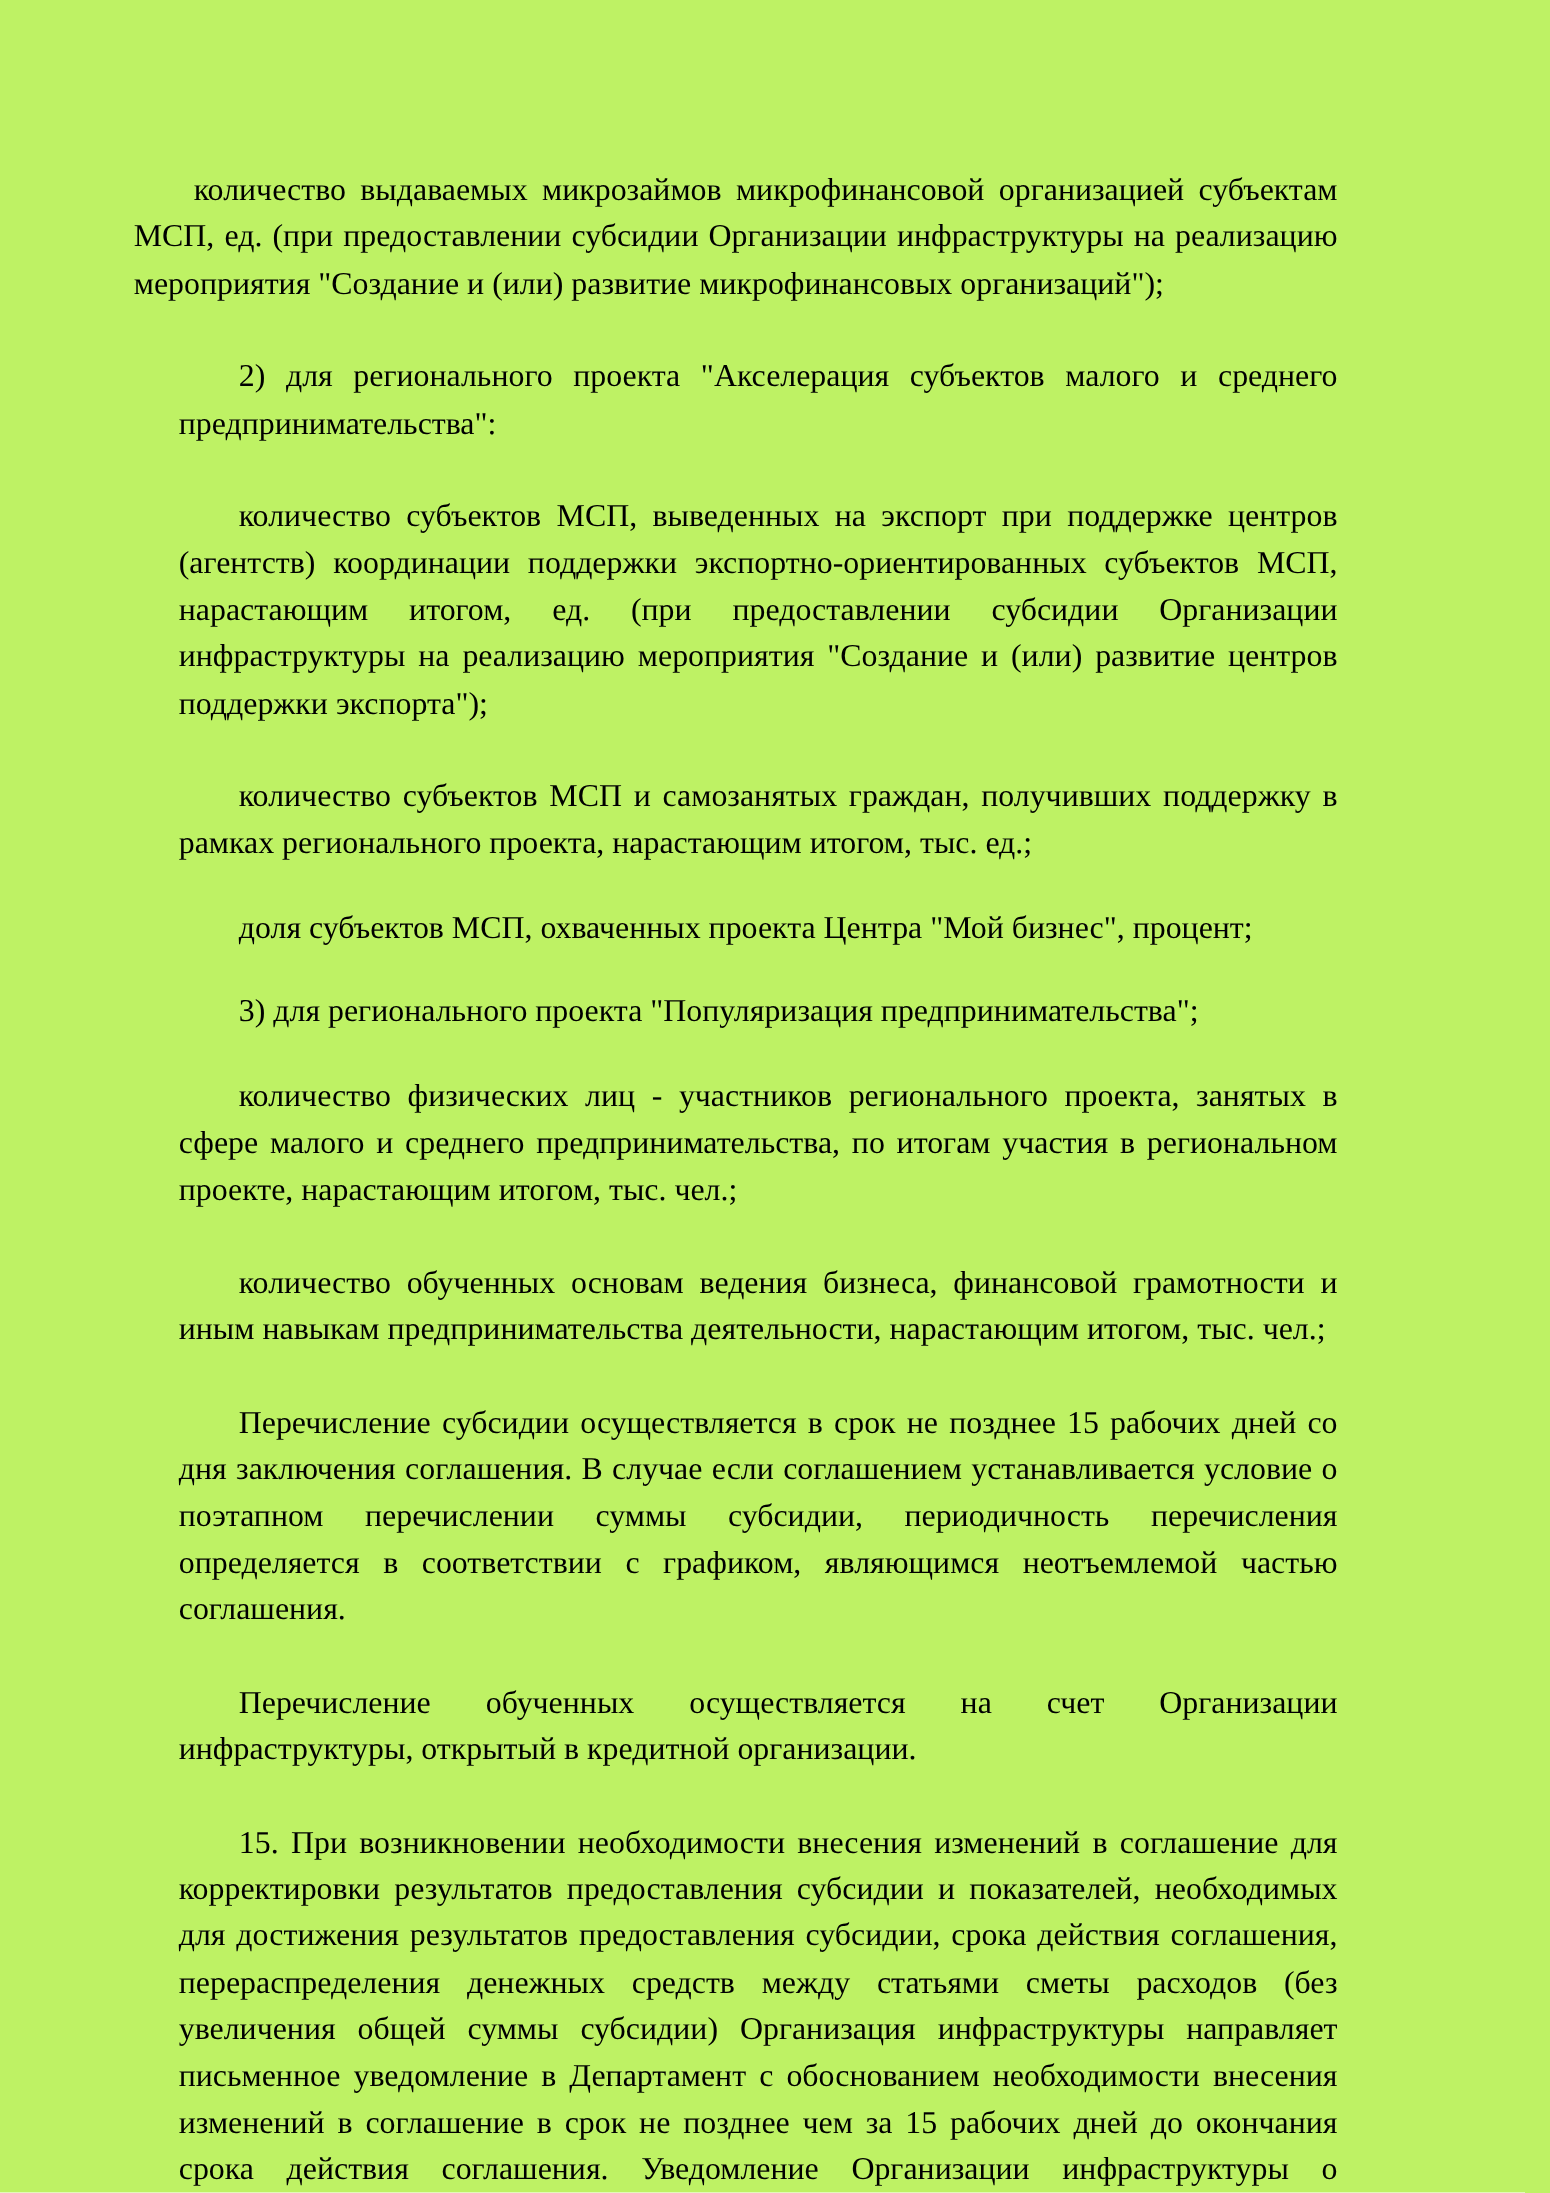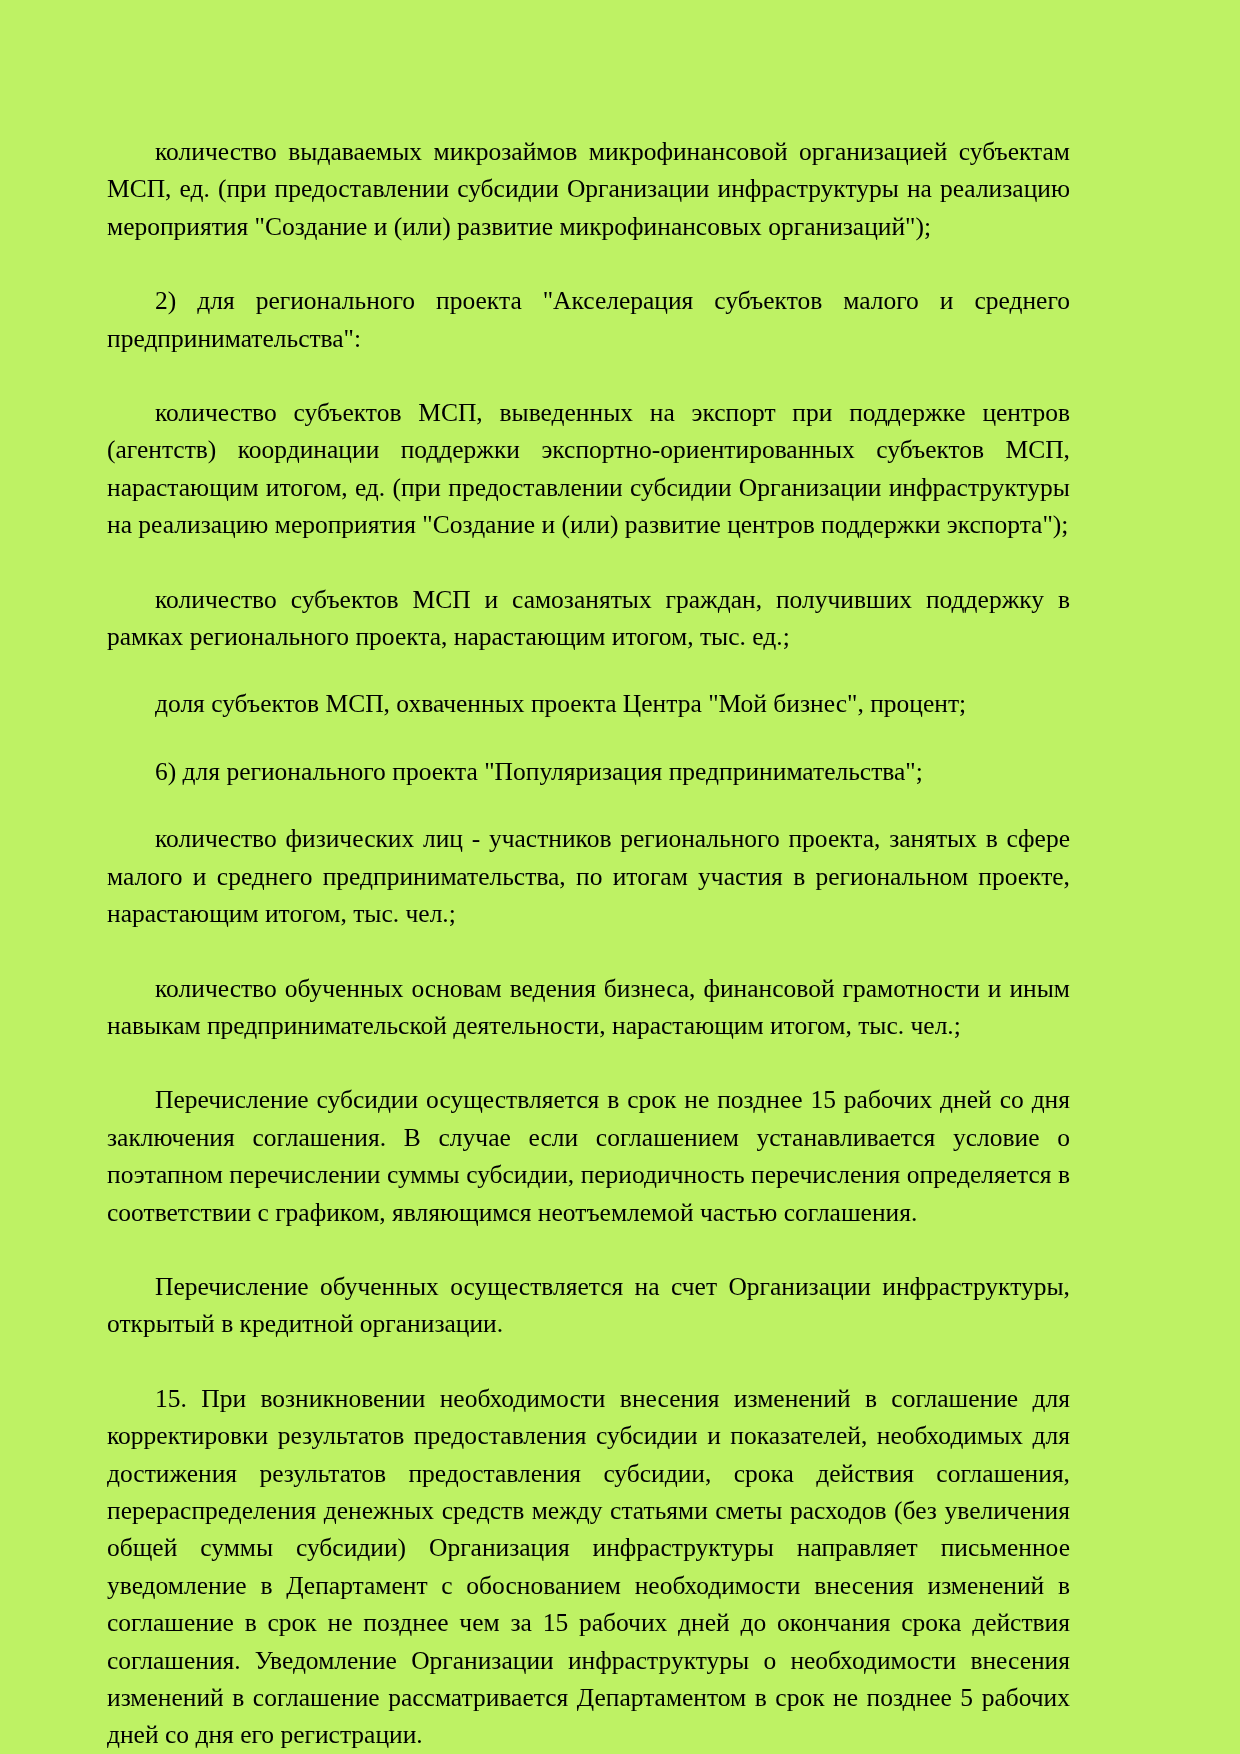--- a/index.html
+++ b/index.html
@@ -38,20 +38,21 @@
     margin: 0;
     padding: 0;
     text-indent: 48px;
     text-align: justify;
     text-align-last: left;
   }
 
   
   p.para + p.para {
     margin-top: 37px;
+    margin-left: 36px;
   }
 
   
   p.para.gap-sm + p.para,
   p.para + p.para.gap-sm {
     margin-top: 30px;
   }
 </style>
 </head>
 <body>
@@ -63,26 +64,26 @@
 
     <p class="para">2) для регионального проекта "Акселерация субъектов малого и среднего предпринимательства":</p>
 
     <p class="para">количество субъектов МСП, выведенных на экспорт при поддержке центров (агентств) координации поддержки экспортно-ориентированных субъектов МСП, нарастающим итогом, ед. (при предоставлении субсидии Организации инфраструктуры на реализацию мероприятия "Создание и (или) развитие центров поддержки экспорта");</p>
 
     <p class="para">количество субъектов МСП и самозанятых граждан, получивших поддержку в рамках регионального проекта, нарастающим итогом, тыс. ед.;</p>
 
     <p class="para gap-sm">доля субъектов МСП, охваченных проекта Центра "Мой бизнес", процент;</p>
 
 
-    <p class="para gap-sm">6) для регионального проекта "Популяризация предпринимательства";</p>
+    <p class="para gap-sm">3) для регионального проекта "Популяризация предпринимательства";</p>
 
     <p class="para">количество физических лиц - участников регионального проекта, занятых в сфере малого и среднего предпринимательства, по итогам участия в региональном проекте, нарастающим итогом, тыс. чел.;</p>
 
 
-    <p class="para">количество обученных основам ведения бизнеса, финансовой грамотности и иным навыкам предпринимательской деятельности, нарастающим итогом, тыс. чел.;</p>
+    <p class="para">количество обученных основам ведения бизнеса, финансовой грамотности и иным навыкам предпринимательства деятельности, нарастающим итогом, тыс. чел.;</p>
 
 
     <p class="para">Перечисление субсидии осуществляется в срок не позднее 15 рабочих дней со дня заключения соглашения. В случае если соглашением устанавливается условие о поэтапном перечислении суммы субсидии, периодичность перечисления определяется в соответствии с графиком, являющимся неотъемлемой частью соглашения.</p>
 
     <p class="para">Перечисление обученных осуществляется на счет Организации инфраструктуры, открытый в кредитной организации.</p>
 
     <p class="para">15. При возникновении необходимости внесения изменений в соглашение для корректировки результатов предоставления субсидии и показателей, необходимых для достижения результатов предоставления субсидии, срока действия соглашения, перераспределения денежных средств между статьями сметы расходов (без увеличения общей суммы субсидии) Организация инфраструктуры направляет письменное уведомление в Департамент с обоснованием необходимости внесения изменений в соглашение в срок не позднее чем за 15 рабочих дней до окончания срока действия соглашения. Уведомление Организации инфраструктуры о необходимости внесения изменений в соглашение рассматривается Департаментом в срок не позднее 5 рабочих дней со дня его регистрации.</p>
 
   </div>
 </div>

